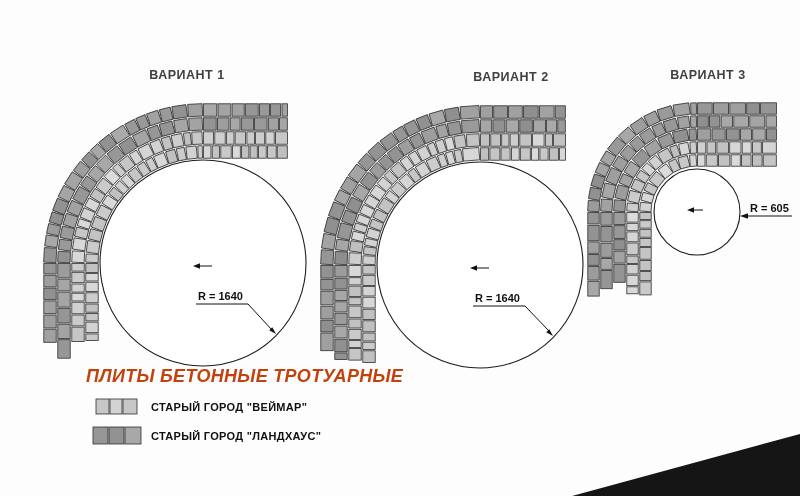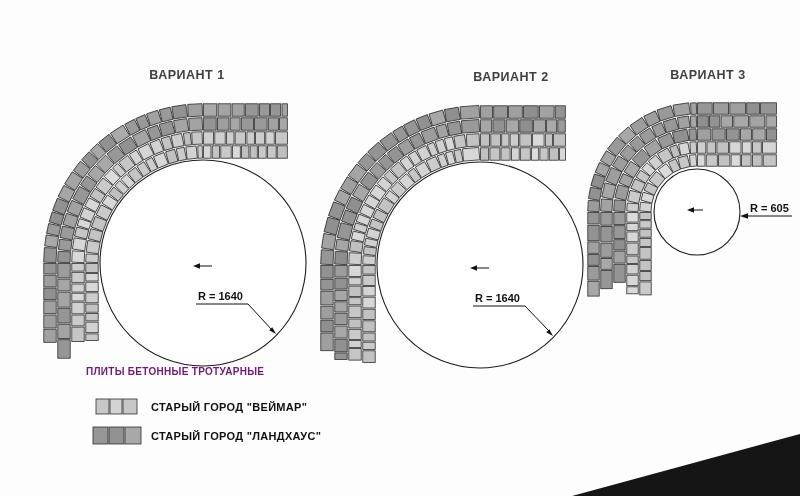--- a/index.html
+++ b/index.html
@@ -13,22 +13,23 @@
   .vtitle {
     position:absolute; transform:translateX(-50%);
     font-weight:bold; font-size:12.5px; letter-spacing:.5px;
     color:#404040; white-space:nowrap;
   }
   #vtitle-1 { left:187px; top:68px; }
   #vtitle-2 { left:471px; top:70px;margin-left:40px; }
   #vtitle-3 { left:699px; top:68px;margin-left:9px; }
   .legend-title {
     position:absolute; left:86px; top:366px;
-    font-weight:bold; font-size:10px; letter-spacing:.3px; color:#701a75;
+    font-weight:bold; font-size:18px; letter-spacing:.3px; color:#c2410c;
     white-space:nowrap;
+    font-style:italic;
   }
   .legend-label {
     position:absolute; font-weight:bold; font-size:11px;
     letter-spacing:.3px; color:#101010; white-space:nowrap;
   }
   #legend-label-1 { left:151px; top:401px; }
   #legend-label-2 { left:151px; top:430px; }
   .bricks  { stroke:#2e2e2e; stroke-width:.8; }
   .dial    { fill:#ffffff; stroke:#1c1c1c; stroke-width:1.1; }
   .leader  { fill:none; stroke:#111111; stroke-width:1; }

